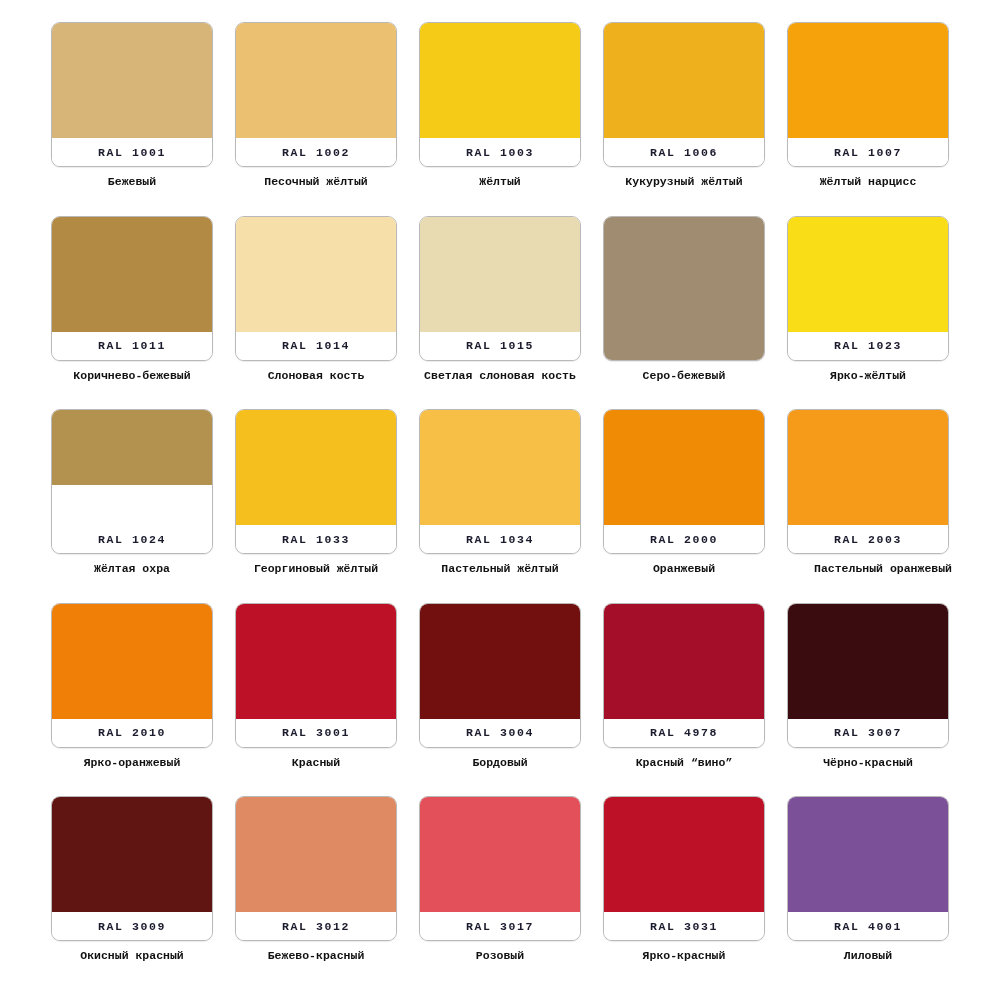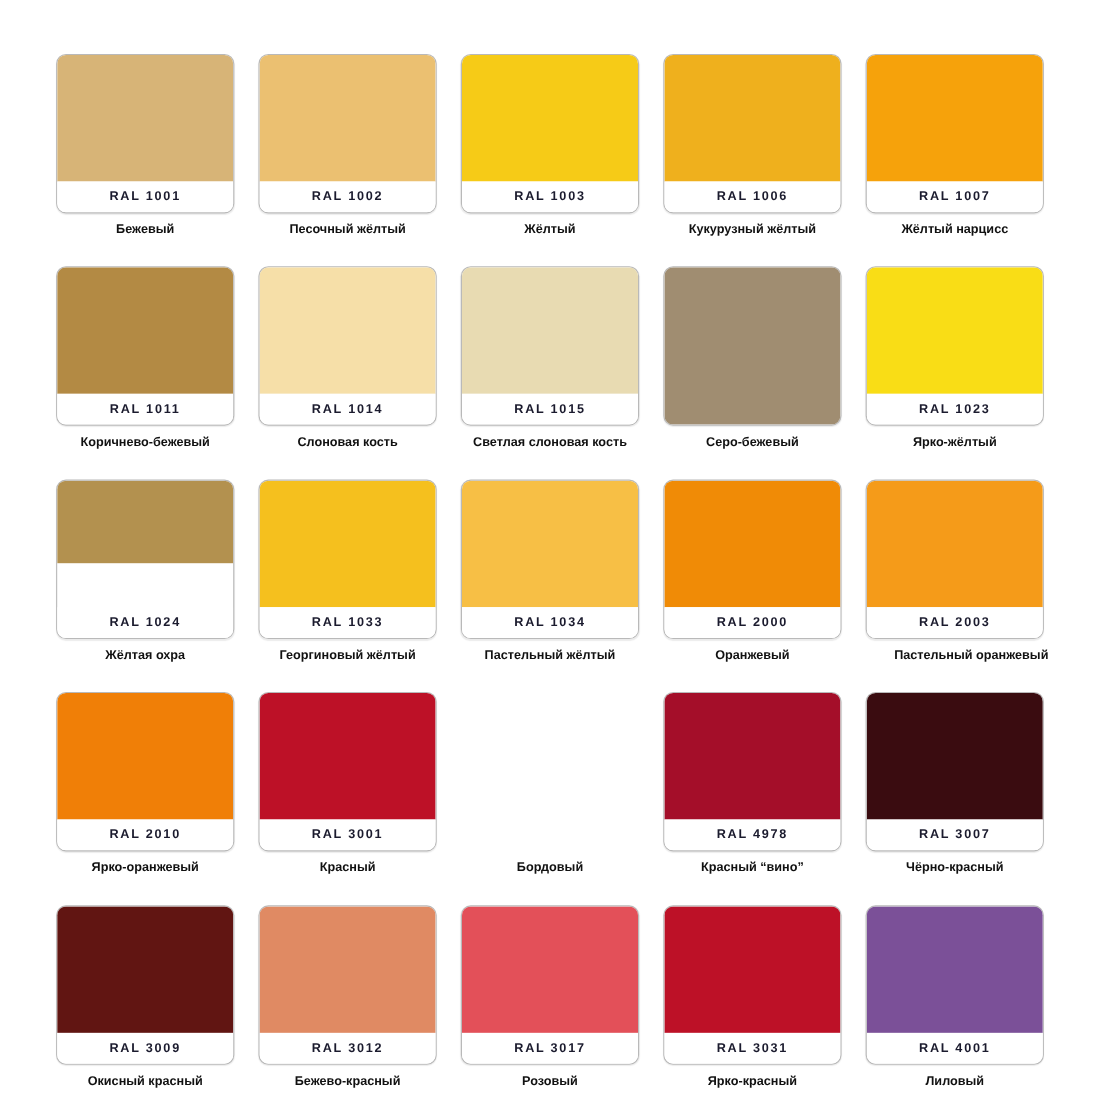--- a/index.html
+++ b/index.html
@@ -23,21 +23,22 @@
     grid-template-columns: repeat(5, 1fr);
     grid-template-rows: repeat(5, 1fr);
     column-gap: 0px;
     row-gap: 0px;
   }
 
   .swatch-cell {
     display: flex;
     flex-direction: column;
     align-items: center;
-    justify-content: flex-end;
+    justify-content: flex-start;
+    font-family: Liberation Mono, monospace;
   }
 
   .card {
     width: 162px;
     height: 145px;
     box-sizing: border-box;
     border: 1px solid #b9b9b9;
     border-radius: 9px;
     background: #ffffff;
     overflow: hidden;
@@ -192,20 +193,24 @@
       <div class="card-name" style="color: rgb(17, 17, 17);">Ярко-оранжевый</div>
     </div>
     <div class="swatch-cell">
       <div class="card" style="border-color: rgb(185, 185, 185);">
         <div class="card-color" style="background-color: rgb(189, 17, 39);"></div>
         <div class="card-label" style="color: rgb(27, 27, 46);">RAL 3001</div>
       </div>
       <div class="card-name" style="color: rgb(17, 17, 17);">Красный</div>
     </div>
     <div class="swatch-cell">
+      <div class="card" style="border-color: rgb(185, 185, 185);">
+        <div class="card-color" style="background-color: rgb(114, 16, 15);"></div>
+        <div class="card-label" style="color: rgb(27, 27, 46);">RAL 3004</div>
+      </div>
       <div class="card-name" style="color: rgb(17, 17, 17);">Бордовый</div>
     </div>
     <div class="swatch-cell">
       <div class="card" style="border-color: rgb(185, 185, 185);">
         <div class="card-color" style="background-color: rgb(164, 14, 41);"></div>
         <div class="card-label" style="color: rgb(27, 27, 46);">RAL 4978</div>
       </div>
       <div class="card-name" style="color: rgb(17, 17, 17);">Красный “вино”</div>
     </div>
     <div class="swatch-cell">

